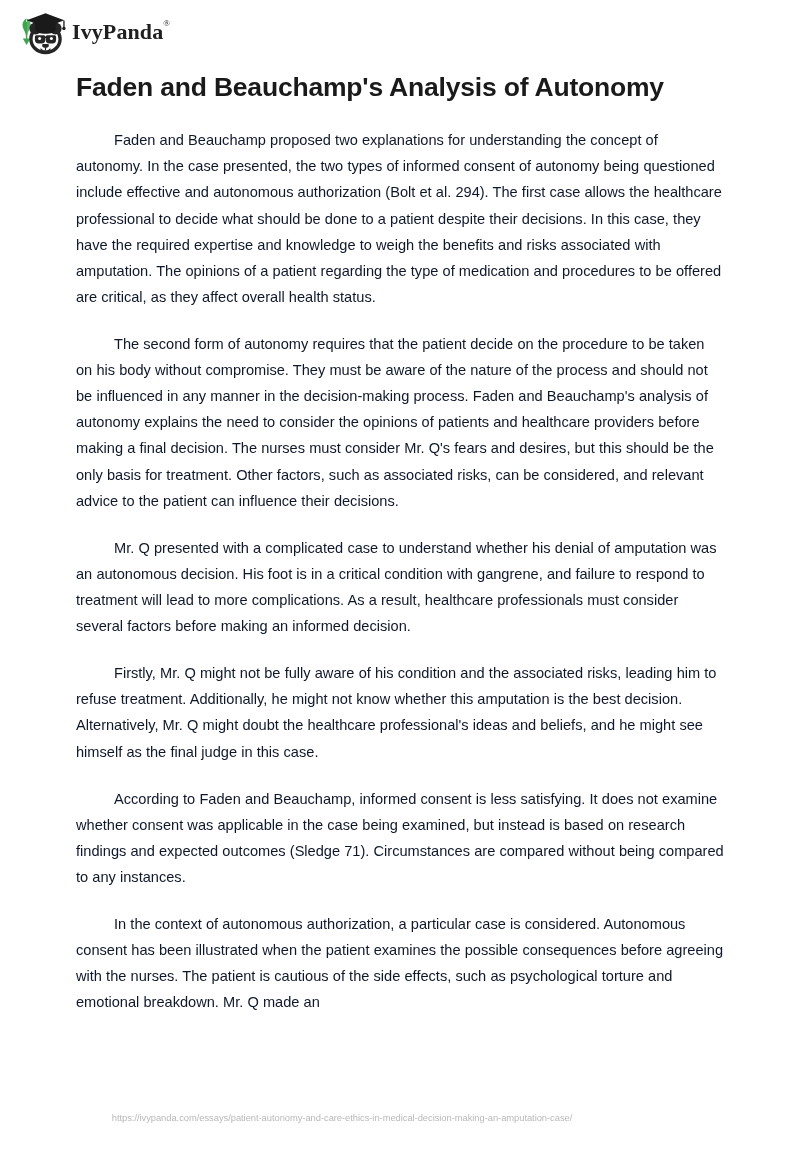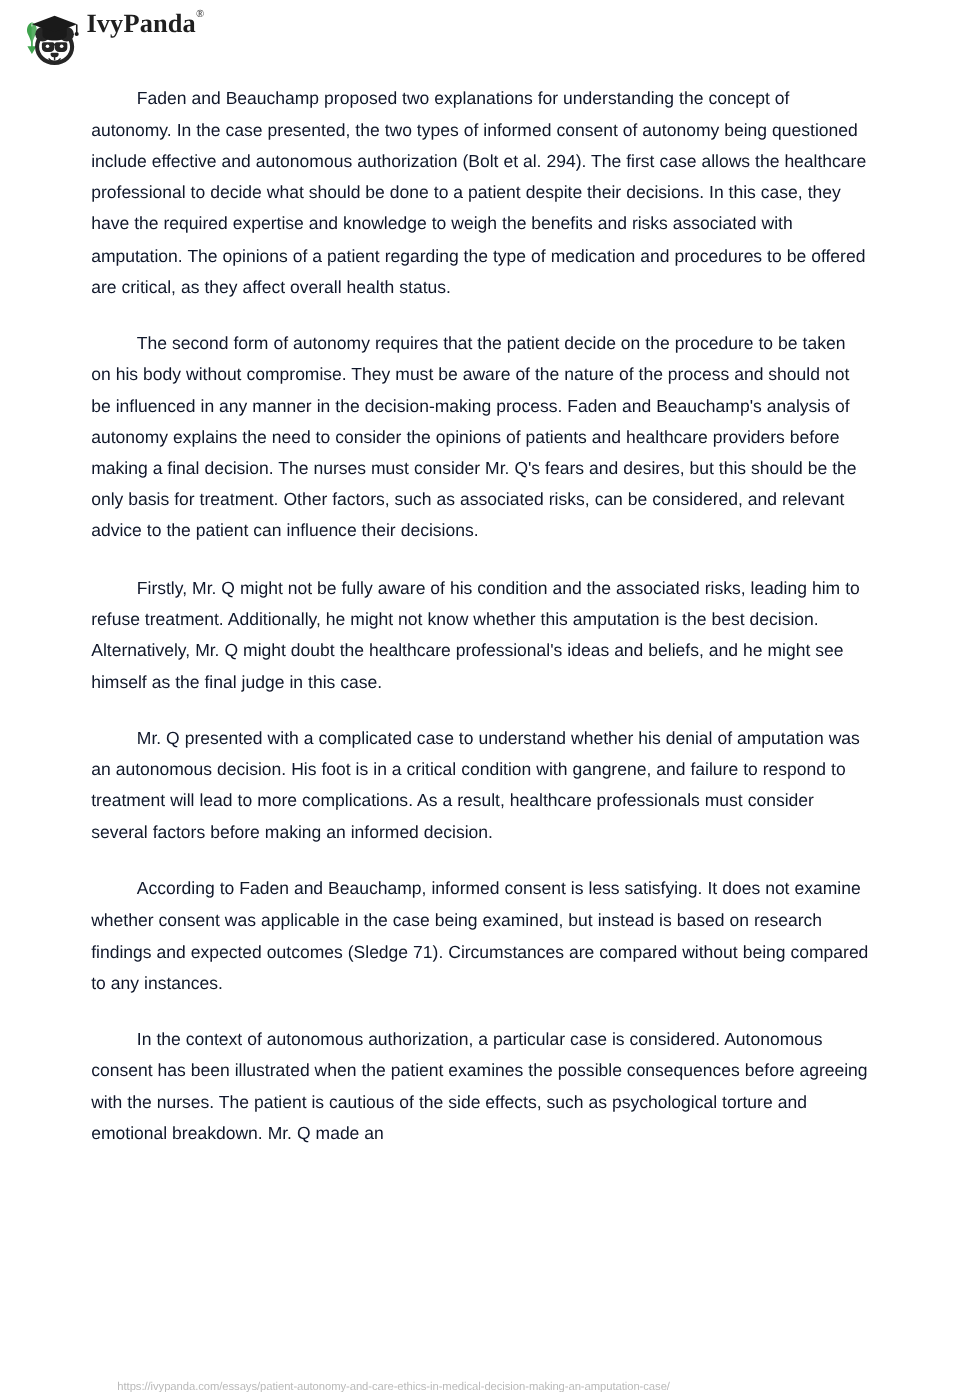--- a/index.html
+++ b/index.html
@@ -25,20 +25,21 @@
     width: 800px;
     height: 60px;
     display: flex;
     align-items: flex-start;
   }
   .brand {
     position: absolute;
     left: 14px;
     top: 9px;
     display: flex;
+    align-items: center;
     gap: 6px;
     text-decoration: none;
   }
   .brand-logo {
     width: 52px;
     height: 46px;
     display: block;
     flex: 0 0 auto;
   }
   .brand-wordmark {
@@ -96,26 +97,26 @@
     text-align: left;
     word-spacing: 0.1px;
   }
   .article p:last-child {
     margin-bottom: 16px;
   }
 
   
   .page-footer {
     position: absolute;
-    left: 2px;
+    left: 16px;
     bottom: 0;
     width: 652px;
     height: 48px;
     display: flex;
-    align-items: flex-end;
+    align-items: flex-start;
     justify-content: center;
   }
   .footer-url {
     font-size: 9.4px;
     color: #b9b9b9;
     letter-spacing: -0.05px;
     white-space: nowrap;
   }
 </style>
 </head>
@@ -162,24 +163,25 @@
           <circle cx="49.9" cy="19.4" r="1.7"></circle>
         </g>
       </svg>
     </span>
     <span class="brand-wordmark"><span>IvyPanda</span><sup>®</sup></span>
   </div>
 
 </header>
 
 <main class="article">
+  <h1>Faden and Beauchamp's Analysis of Autonomy</h1>
 
   <p>Faden and Beauchamp proposed two explanations for understanding the concept of autonomy. In the case presented, the two types of informed consent of autonomy being questioned include effective and autonomous authorization (Bolt et al. 294). The first case allows the healthcare professional to decide what should be done to a patient despite their decisions. In this case, they have the required expertise and knowledge to weigh the benefits and risks associated with amputation. The opinions of a patient regarding the type of medication and procedures to be offered are critical, as they affect overall health status.</p>
   <p>The second form of autonomy requires that the patient decide on the procedure to be taken on his body without compromise. They must be aware of the nature of the process and should not be influenced in any manner in the decision-making process. Faden and Beauchamp's analysis of autonomy explains the need to consider the opinions of patients and healthcare providers before making a final decision. The nurses must consider Mr. Q's fears and desires, but this should be the only basis for treatment. Other factors, such as associated risks, can be considered, and relevant advice to the patient can influence their decisions.</p>
+  <p>Mr. Q presented with a complicated case to understand whether his denial of amputation was an autonomous decision. His foot is in a critical condition with gangrene, and failure to respond to treatment will lead to more complications. As a result, healthcare professionals must consider several factors before making an informed decision.</p>
   <p>Firstly, Mr. Q might not be fully aware of his condition and the associated risks, leading him to refuse treatment. Additionally, he might not know whether this amputation is the best decision. Alternatively, Mr. Q might doubt the healthcare professional's ideas and beliefs, and he might see himself as the final judge in this case.</p>
-  <p>Mr. Q presented with a complicated case to understand whether his denial of amputation was an autonomous decision. His foot is in a critical condition with gangrene, and failure to respond to treatment will lead to more complications. As a result, healthcare professionals must consider several factors before making an informed decision.</p>
   <p>According to Faden and Beauchamp, informed consent is less satisfying. It does not examine whether consent was applicable in the case being examined, but instead is based on research findings and expected outcomes (Sledge 71). Circumstances are compared without being compared to any instances.</p>
   <p>In the context of autonomous authorization, a particular case is considered. Autonomous consent has been illustrated when the patient examines the possible consequences before agreeing with the nurses. The patient is cautious of the side effects, such as psychological torture and emotional breakdown. Mr. Q made an</p>
 </main>
 
 <footer class="page-footer">
   <span class="footer-url">https://ivypanda.com/essays/patient-autonomy-and-care-ethics-in-medical-decision-making-an-amputation-case/</span>
 </footer>
 
 </body></html>

